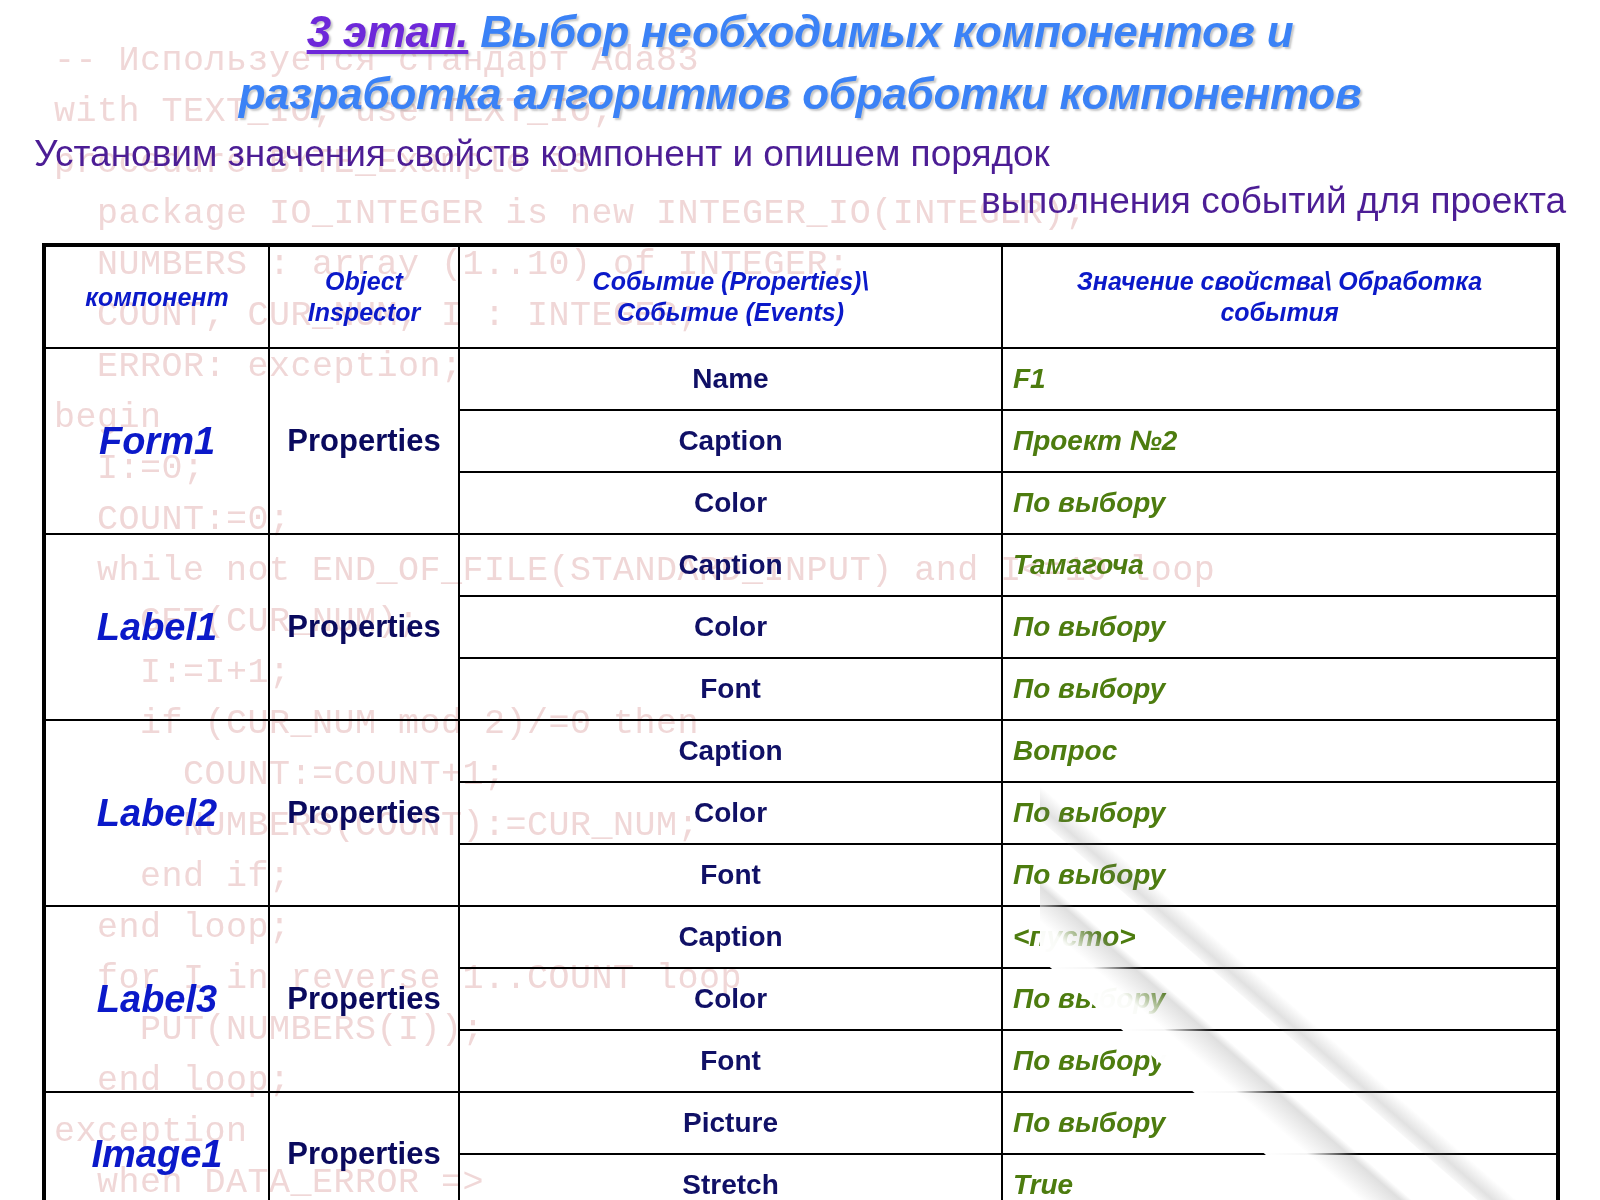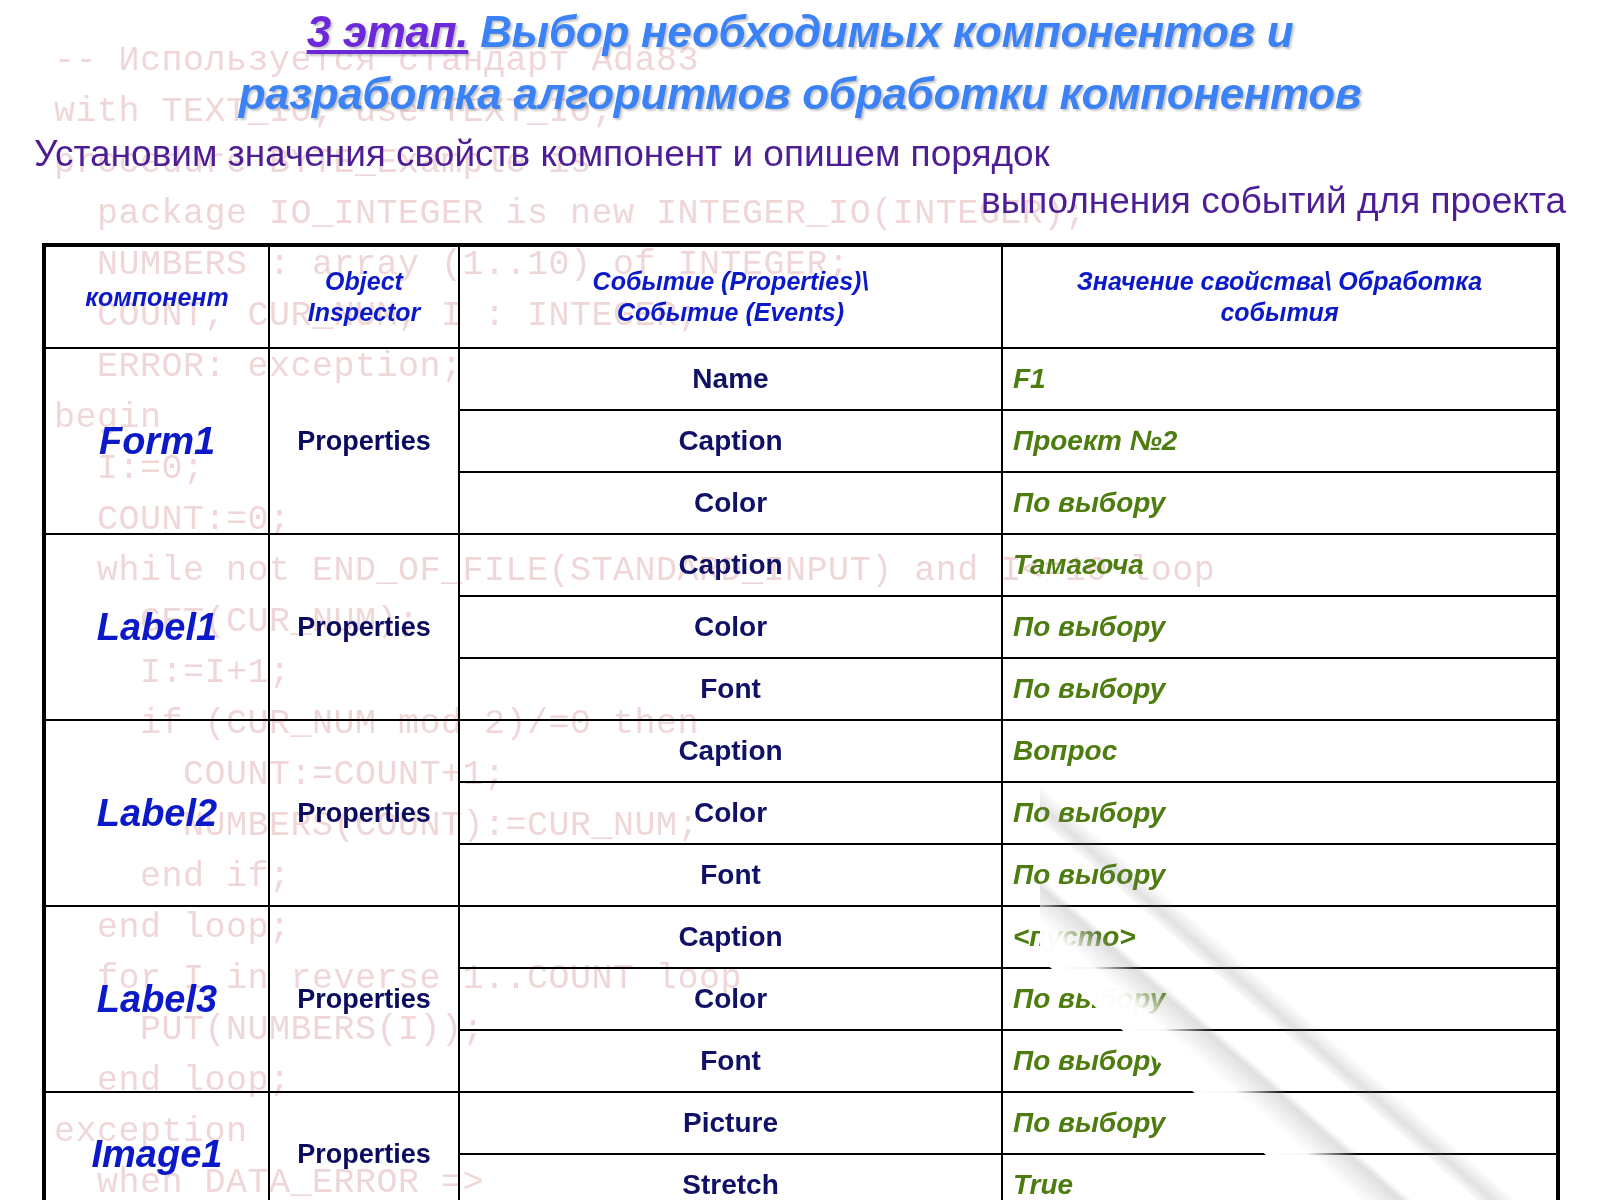--- a/index.html
+++ b/index.html
@@ -109,21 +109,21 @@
     font-weight: bold;
     font-style: italic;
     font-size: 38px;
     text-align: center;
     padding-left: 18px;
     border-right: 4px solid #000;
   }
   td.insp-cell {
     color: #0a0a5e;
     font-weight: bold;
-    font-size: 27px;
+    font-size: 31px;
     text-align: center;
     border-right: 4px solid #000;
   }
   td.prop-cell {
     color: #101066;
     font-weight: bold;
     font-size: 28px;
     text-align: center;
     padding-left: 22px;
     height: 52px;

